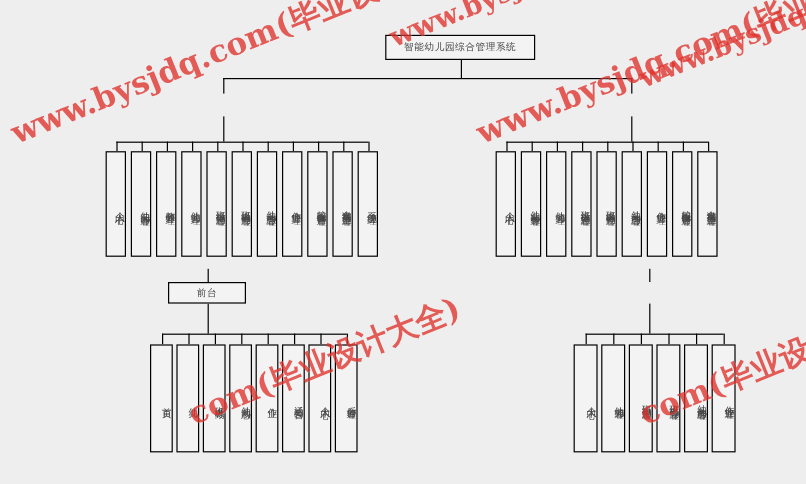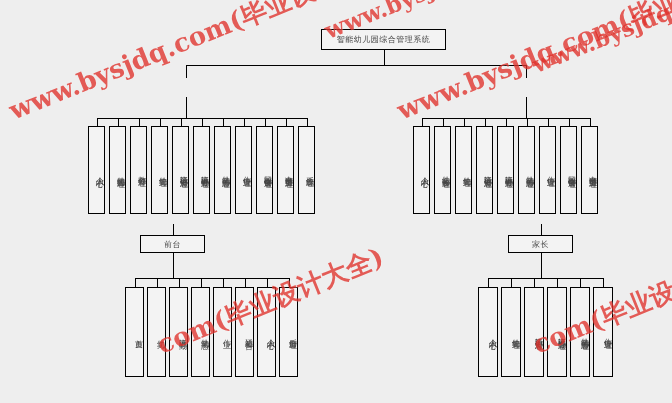--- a/index.html
+++ b/index.html
@@ -103,21 +103,20 @@
     <div class="node vert" style="left: 497px; top: 126px; width: 17px; height: 88px;">班级考勤管理</div>
     <div class="line vline" style="left: 526.5px; top: 118px; height: 8px;"></div>
     <div class="node vert" style="left: 518px; top: 126px; width: 17px; height: 88px;">幼儿动态管理</div>
     <div class="line vline" style="left: 547.5px; top: 118px; height: 8px;"></div>
     <div class="node vert" style="left: 539px; top: 126px; width: 17px; height: 88px;">作业管理</div>
     <div class="line vline" style="left: 568.5px; top: 118px; height: 8px;"></div>
     <div class="node vert" style="left: 560px; top: 126px; width: 17px; height: 88px;">校园食谱管理</div>
     <div class="line vline" style="left: 589.5px; top: 118px; height: 8px;"></div>
     <div class="node vert" style="left: 581px; top: 126px; width: 17px; height: 88px;">食谱类型管理</div>
     <div class="node horiz" style="left: 140px; top: 235px; width: 65px; height: 18px;">前台</div>
-    <div class="node horiz" style="left: 508px; top: 235px; width: 65px; height: 18px;">家长</div>
     <div class="line vline" style="left: 172.5px; top: 224px; height: 11px;"></div>
     <div class="line vline" style="left: 540.5px; top: 224px; height: 11px;"></div>
     <div class="line vline" style="left: 172.5px; top: 253px; height: 25px;"></div>
     <div class="line hline" style="left: 134.5px; top: 278px; width: 154px;"></div>
     <div class="line vline" style="left: 134.5px; top: 278px; height: 9px;"></div>
     <div class="node vert" style="left: 125px; top: 287px; width: 19px; height: 90px;">首页</div>
     <div class="line vline" style="left: 156.5px; top: 278px; height: 9px;"></div>
     <div class="node vert" style="left: 147px; top: 287px; width: 19px; height: 90px;">幼儿</div>
     <div class="line vline" style="left: 178.5px; top: 278px; height: 9px;"></div>
     <div class="node vert" style="left: 169px; top: 287px; width: 19px; height: 90px;">班级考勤</div>

